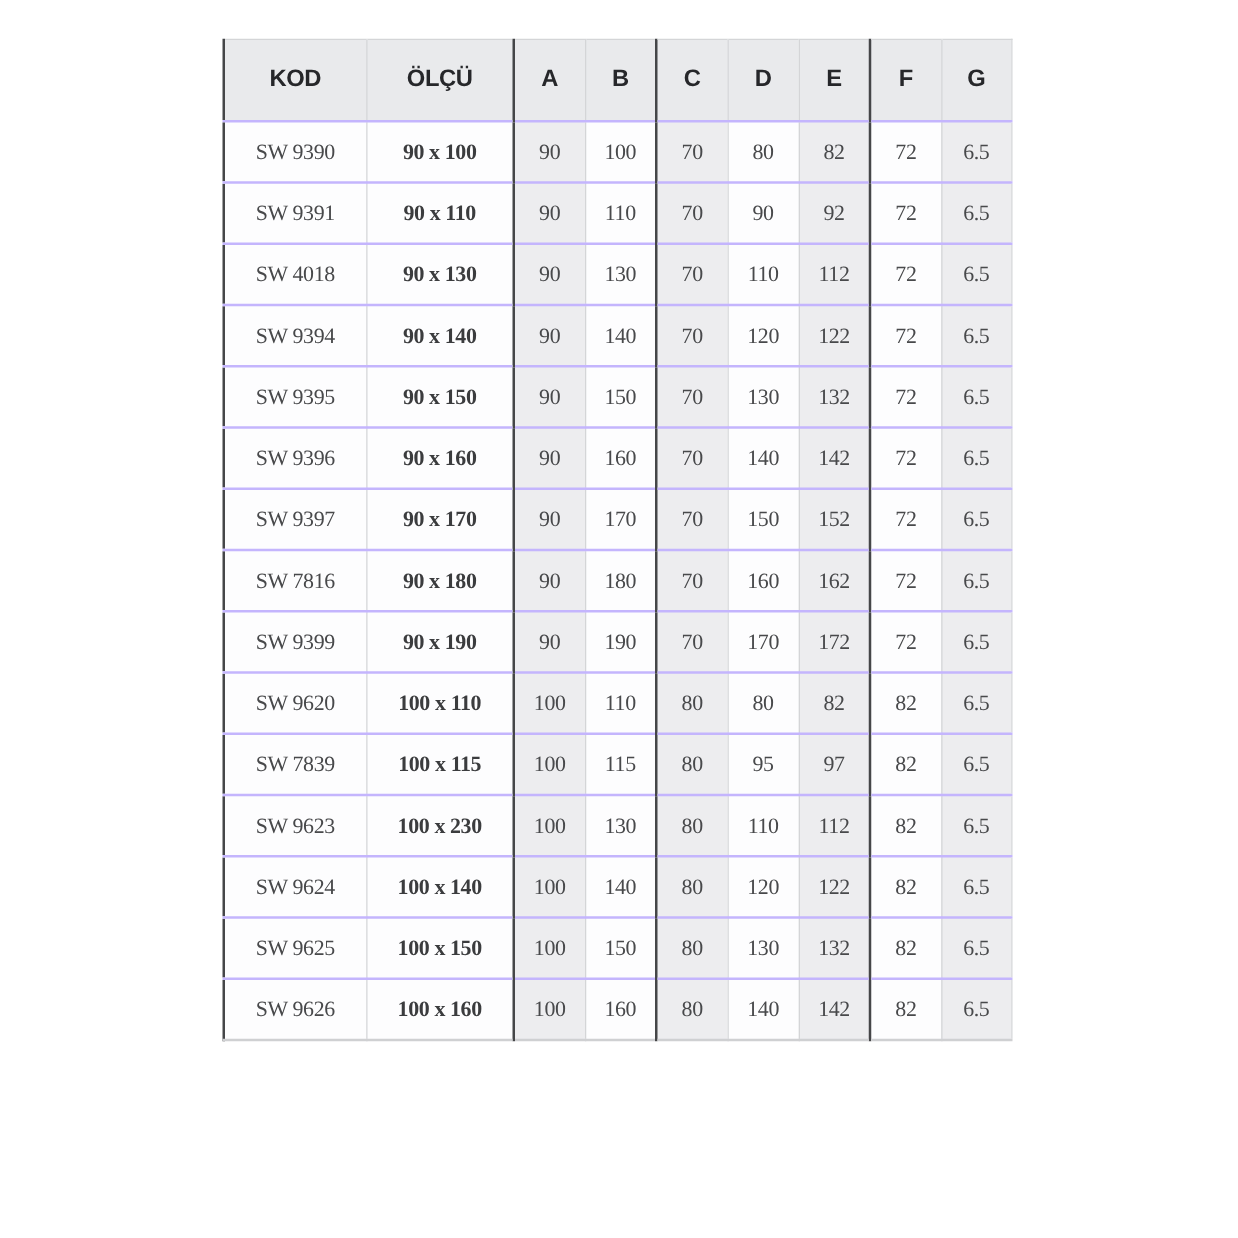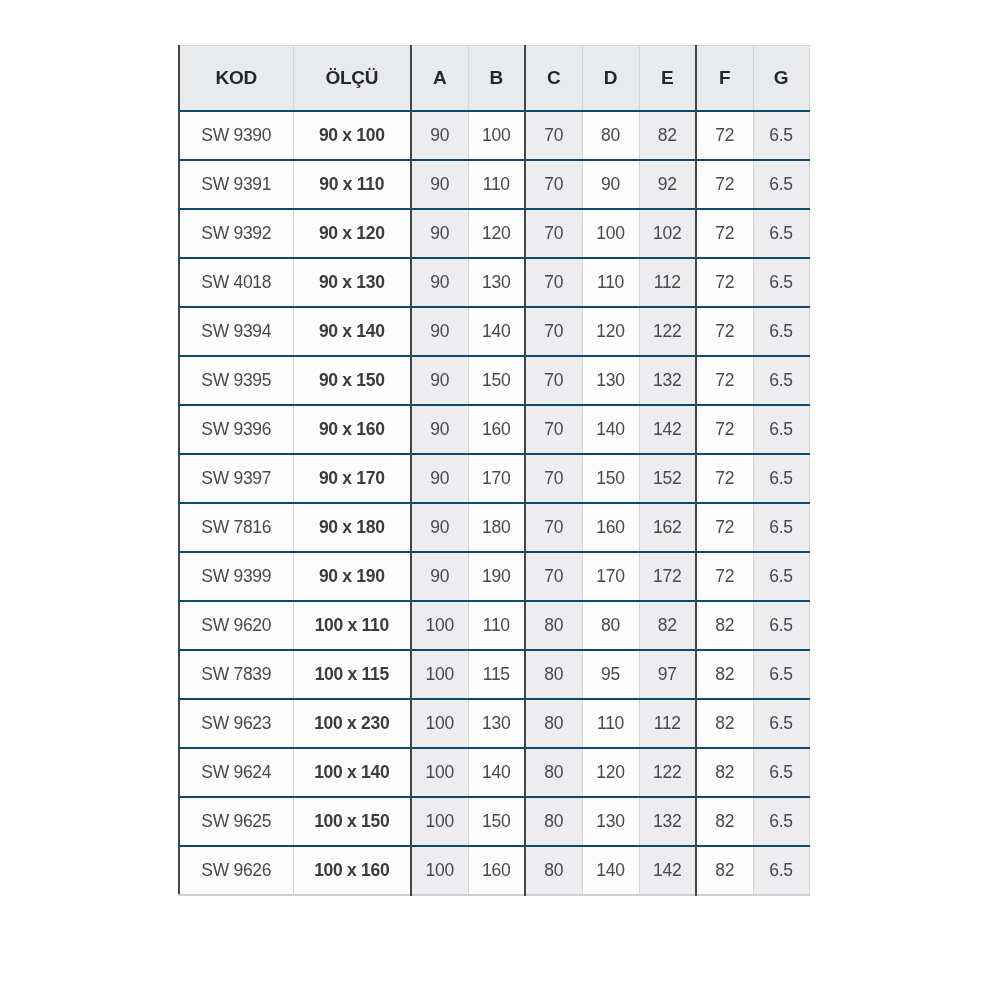--- a/index.html
+++ b/index.html
@@ -14,21 +14,21 @@
   .page {
     position: relative;
     width: 990px;
     height: 990px;
     background: #ffffff;
     overflow: hidden;
   }
   .spec-table-wrap {
     position: absolute;
     left: 178px;
-    top: 45px;
+    top: 31px;
     width: 690px;
   }
   table.spec-table {
     border-collapse: collapse;
     table-layout: fixed;
     width: 630px;
     border-left: 2px solid #454648;
     border-right: 1px solid #d4d5d7;
     border-top: 1px solid #d4d5d7;
     border-bottom: 2px solid #cfd0d2;
@@ -43,21 +43,22 @@
     background: #e9eaec;
     color: #26272a;
     font-size: 19px;
     font-weight: bold;
     text-align: center;
     vertical-align: middle;
     letter-spacing: -0.3px;
     padding: 0;
   }
   tbody tr {
-    border-top: 2px solid #0c4a6e;
+    border-top: 2px solid #c4b5fd;
+    font-family: Liberation Serif, serif;
   }
   tbody td {
     height: 47px;
     background: #fdfdfe;
     color: #48494b;
     font-size: 17.5px;
     text-align: center;
     vertical-align: middle;
     letter-spacing: -0.3px;
     padding: 0;
@@ -124,31 +125,20 @@
             <td class="c1 bl-light">90 x 110</td>
             <td class="c2 bl-dark">90</td>
             <td class="c3 bl-light">110</td>
             <td class="c4 bl-dark">70</td>
             <td class="c5 bl-light">90</td>
             <td class="c6 bl-light">92</td>
             <td class="c7 bl-dark">72</td>
             <td class="c8 bl-light">6.5</td>
           </tr>
           <tr>
-            <td class="c0">SW 9392</td>
-            <td class="c1 bl-light">90 x 120</td>
-            <td class="c2 bl-dark">90</td>
-            <td class="c3 bl-light">120</td>
-            <td class="c4 bl-dark">70</td>
-            <td class="c5 bl-light">100</td>
-            <td class="c6 bl-light">102</td>
-            <td class="c7 bl-dark">72</td>
-            <td class="c8 bl-light">6.5</td>
-          </tr>
-          <tr>
             <td class="c0">SW 4018</td>
             <td class="c1 bl-light">90 x 130</td>
             <td class="c2 bl-dark">90</td>
             <td class="c3 bl-light">130</td>
             <td class="c4 bl-dark">70</td>
             <td class="c5 bl-light">110</td>
             <td class="c6 bl-light">112</td>
             <td class="c7 bl-dark">72</td>
             <td class="c8 bl-light">6.5</td>
           </tr>

